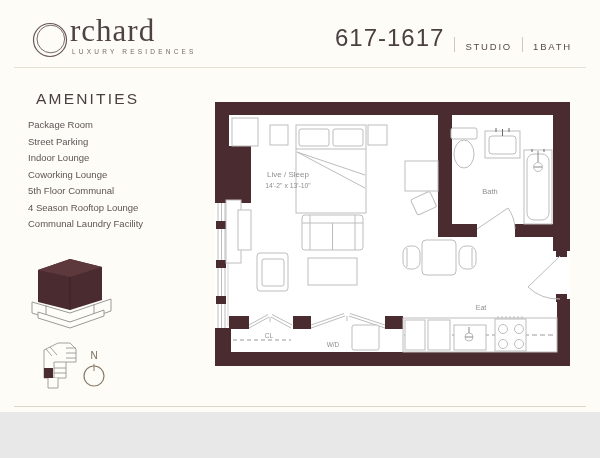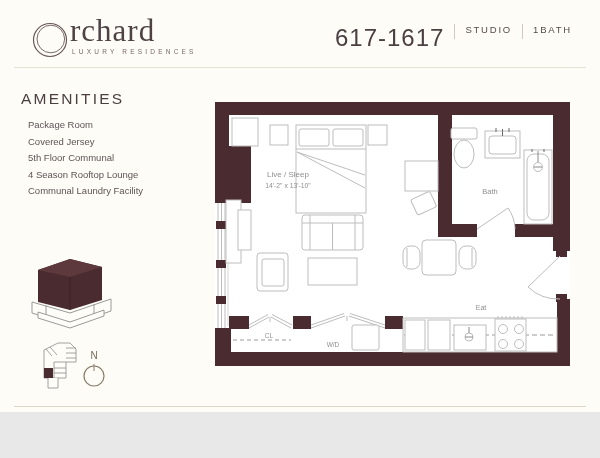--- a/index.html
+++ b/index.html
@@ -4,29 +4,29 @@
 <style>
   html,body{margin:0;padding:0;background:#e8e8e8;}
   #canvas{position:relative;width:600px;height:412px;background:#fdfcf6;overflow:hidden;
           font-family:"Liberation Sans",sans-serif;}
 
   
   .logo{position:absolute;left:26px;top:14px;display:flex;align-items:flex-start;}
   .logo-col{margin-left:-4px;}
   .logo-text{font-family:"Liberation Serif",serif;font-size:31px;line-height:34px;color:#4e4245;letter-spacing:1px;}
   .logo-tag{font-size:6.5px;letter-spacing:3.2px;color:#7a6a6c;margin-top:0px;margin-left:2px;}
-  .unit-info{position:absolute;right:28px;top:24px;display:flex;align-items:flex-start;gap:10px;}
+  .unit-info{position:absolute;right:28px;top:24px;display:flex;align-items:flex-end;gap:10px;}
   .unit-number{font-size:24px;color:#4b3f42;letter-spacing:1px;font-weight:400;}
   .vsep{width:1px;height:15px;background:#cfc6c6;}
   .unit-meta{font-size:9.5px;letter-spacing:1.8px;color:#544a4c;}
   .rule-top{position:absolute;top:67px;left:14px;right:14px;border-top:1px solid #e3e0d4;}
 
   
   .amenities{position:absolute;left:20px;top:90px;width:195px;}
-  .amenities h2{margin:0 0 9px 1px;font-size:15.5px;font-weight:400;letter-spacing:2.2px;color:#4b3f41;}
+  .amenities h2{margin:0 0 9px 16px;font-size:15.5px;font-weight:400;letter-spacing:2.2px;color:#4b3f41;}
   .amenities ul{margin:8px;padding:0;list-style:none;font-size:9.5px;line-height:16.5px;color:#5e5355;}
 
   
   .plan{position:absolute;left:213px;top:88px;}
   .bldg{position:absolute;left:24px;top:252px;}
   .keyplan{position:absolute;left:36px;top:340px;}
   .compass{position:absolute;left:76px;top:348px;}
 
   
   .rule-bottom{position:absolute;top:406px;left:14px;right:14px;border-top:1px solid #ddd9c9;}
@@ -67,21 +67,23 @@
     <span class="vsep"></span>
     <span class="unit-meta">1BATH</span>
   </div>
 
   <div class="rule-top"></div>
 
   <div class="amenities">
     <h2>AMENITIES</h2>
     <ul>
       <li>Package Room</li>
-      <li>Covered Jersey</li>
+      <li>Street Parking</li>
+      <li>Indoor Lounge</li>
+      <li>Coworking Lounge</li>
       <li>5th Floor Communal</li>
       <li>4 Season Rooftop Lounge</li>
       <li>Communal Laundry Facility</li>
     </ul>
   </div>
 
   <svg class="plan" width="360" height="280" viewBox="0 0 360 280">
 
     <rect x="2" y="14" width="355" height="264" fill="#ffffff"></rect>
 

